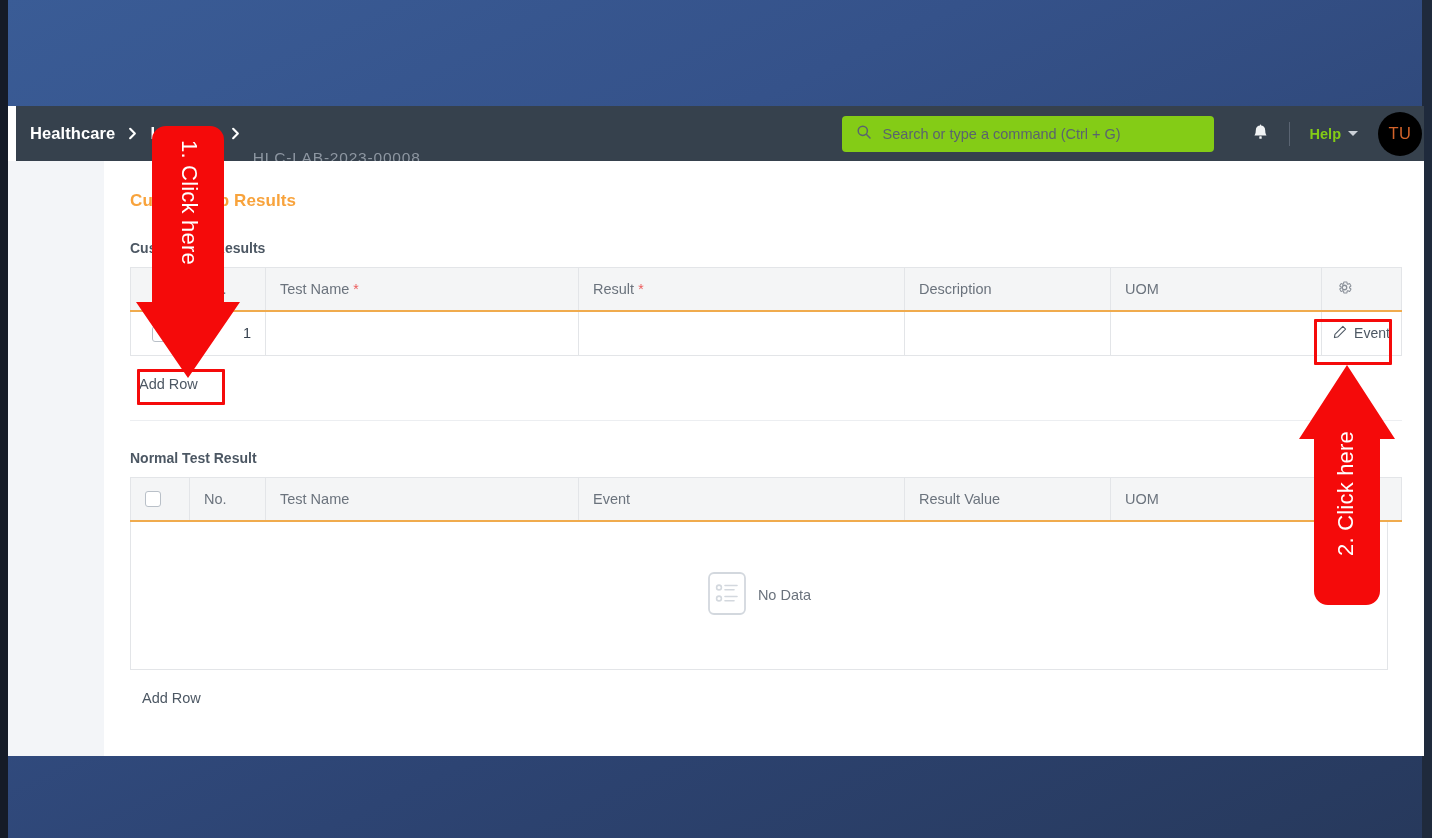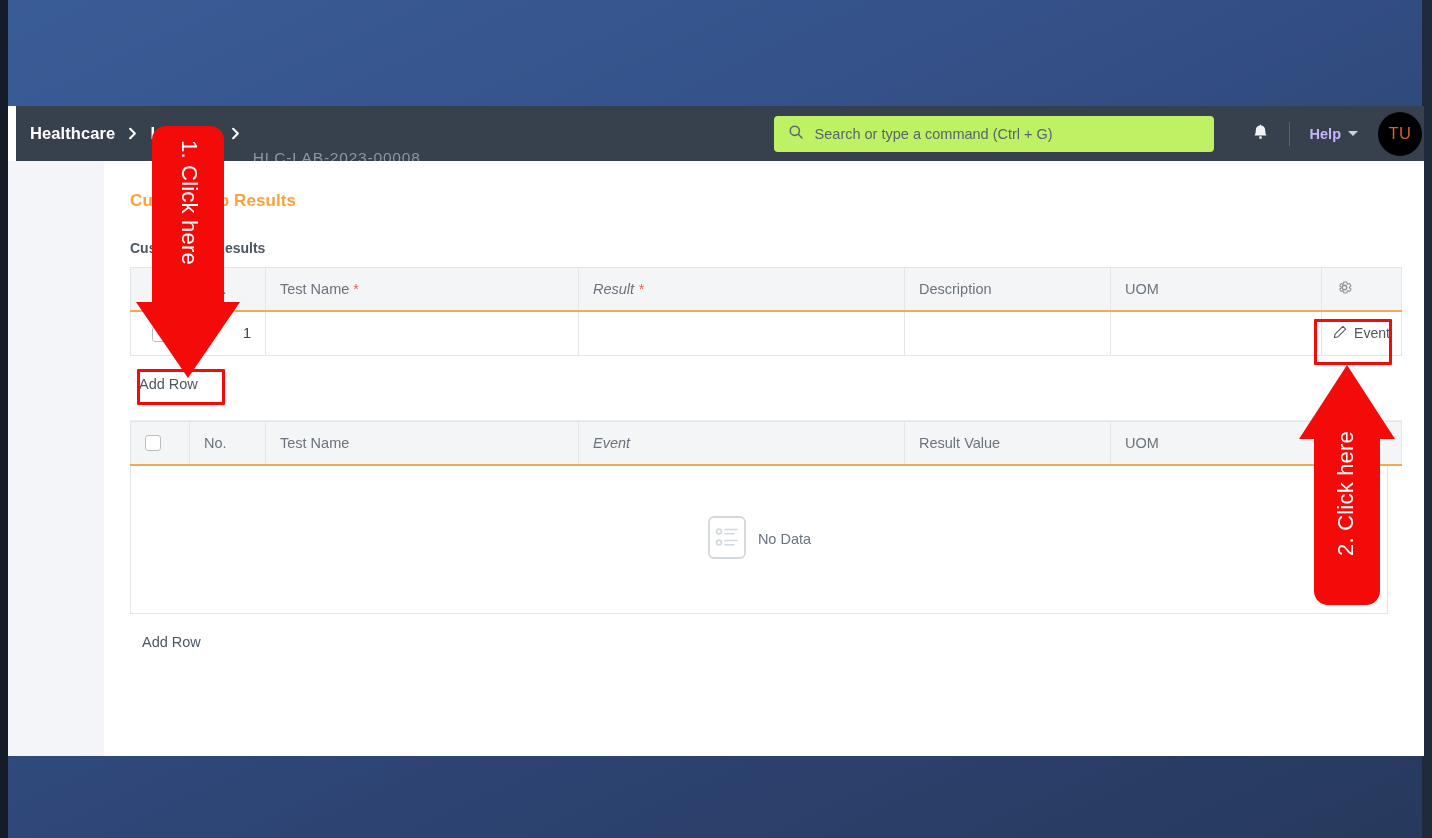--- a/index.html
+++ b/index.html
@@ -53,30 +53,30 @@
     letter-spacing: .1px; white-space: nowrap;
   }
   .crumb.muted { color: #8d96a1; font-weight: 400; letter-spacing: .8px; font-size: 15.5px; margin-top: 48px; }
   .chev { color: #ffffff; font-size: 16px; font-weight: 700; line-height: 1; }
   .chev svg { display:block; }
 
   #nav-right {
     margin-left: auto; display: flex; align-items: center; gap: 0px;
   }
   #searchbox {
-    width: 440px; height: 36px;
-    background: #bef264; border-radius: 4px;
+    width: 372px; height: 36px;
+    background: #84cc16; border-radius: 4px;
     display: flex; align-items: center; gap: 11px;
     padding: 0 14px;
     margin-right: 38px;
   }
   #searchbox .ph { color: #5a646e; font-size: 14.5px; }
   .bell { margin-right: 20px; display: flex; align-items: center; }
   .nav-sep { width: 1px; height: 24px; background: #5a6472; margin-right: 20px; }
-  #help { color: #c4b5fd; font-size: 14.5px; font-weight: 700; display: flex; align-items: center; gap: 7px; margin-right: 20px;}
+  #help { color: #84cc16; font-size: 14.5px; font-weight: 700; display: flex; align-items: center; gap: 7px; margin-right: 20px;}
   #help .caret { width: 0; height: 0; border-left: 5px solid transparent; border-right: 5px solid transparent; border-top: 5px solid #cbd1d8; }
   #avatar {
     width: 44px; height: 44px; border-radius: 50%;
     background: #000000; color: #d3632a;
     display: flex; align-items: center; justify-content: center;
     font-size: 16.5px; letter-spacing: .5px;
   }
 
   
   #page {
@@ -112,21 +112,21 @@
     text-align: left; padding: 0 14px;
   }
   table.grid td {
     border: 1px solid #e3e5e8; border-top: none;
     height: 45px; padding: 0 14px;
     font-size: 14.5px; color: #37424f; background: #fff;
   }
   th.c-check, td.c-check { width: 59px; text-align: center; padding: 0; }
   th.c-no,    td.c-no    { width: 76px; text-align: right; padding-right: 14px; }
   th.c-name,  td.c-name  { width: 313px; }
-  th.c-mid,   td.c-mid   { width: 326px; font-style: italic; }
+  th.c-mid,   td.c-mid   { width: 326px; }
   th.c-desc,  td.c-desc  { width: 206px; }
   th.c-uom,   td.c-uom   { width: 211px; }
   th.c-act,   td.c-act   { width: 80px; text-align: center; padding: 0; }
 
   .cbx {
     width: 16px; height: 16px; border: 1px solid #b9c0c8;
     border-radius: 3px; background: #fff; display: inline-block; vertical-align: middle;
   }
   .req { color: #ec5b5b; font-size: 14px; }
   .gear { display: inline-block; vertical-align: middle; }
@@ -269,20 +269,21 @@
                 </td>
               </tr>
             </tbody>
           </table>
 
           <div class="addrow">Add Row</div>
           <div class="divider"></div>
         </div>
 
         <div class="section">
+          <div class="field-label">Normal Test Result</div>
 
           <table class="grid">
             <thead>
               <tr>
                 <th class="c-check"><span class="cbx"></span></th>
                 <th class="c-no">No.</th>
                 <th class="c-name">Test Name</th>
                 <th class="c-mid">Event</th>
                 <th class="c-desc">Result Value</th>
                 <th class="c-uom">UOM</th>

